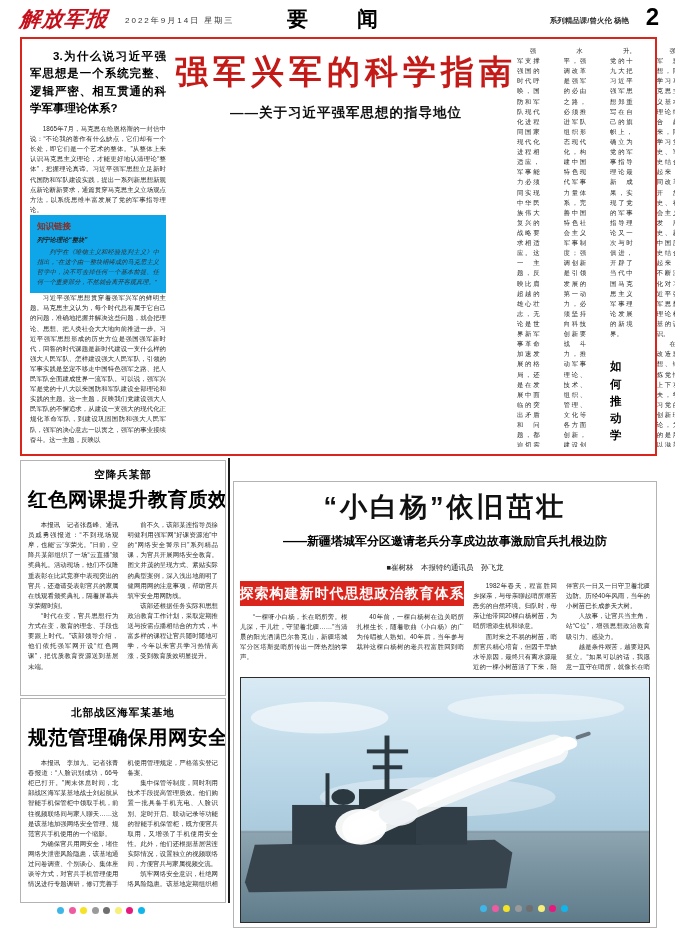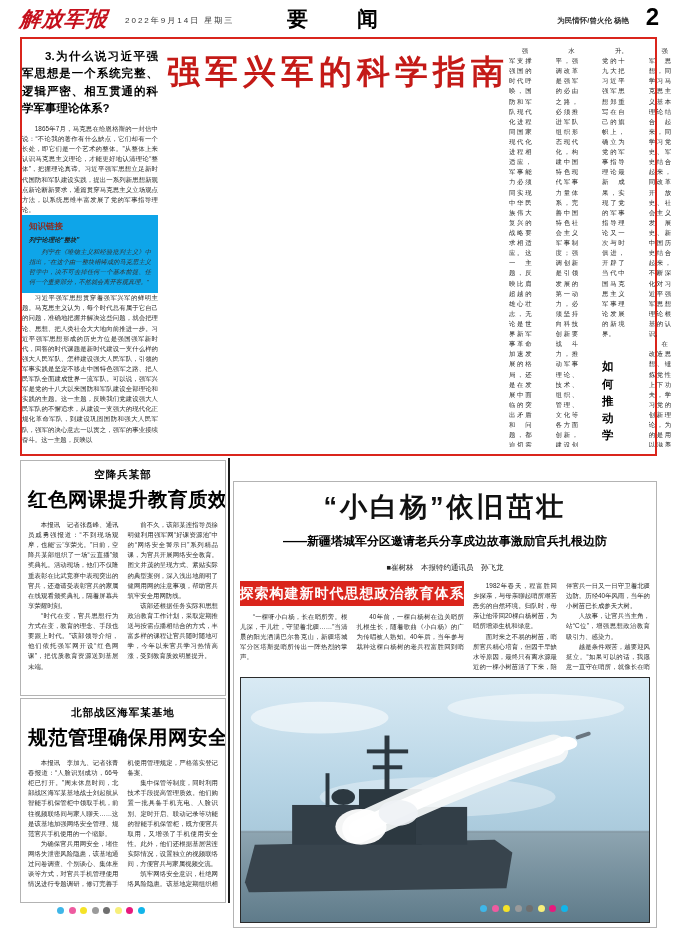--- a/index.html
+++ b/index.html
@@ -17,21 +17,21 @@
     transform:skewX(-6deg);
   }
   .pubdate { position:absolute; left:105px; top:12px; font-size:8px; letter-spacing:2px; color:#333; }
   .section-title { position:absolute; left:50%; top:2px; transform:translateX(-50%);
     font-size:21px; font-weight:900; letter-spacing:14px; color:#000; white-space:nowrap; }
   .editors { position:absolute; right:30px; top:13px; font-size:7.5px; color:#333; font-weight:bold; }
   .page-number { position:absolute; right:0; top:0; font-size:24px; font-weight:900; color:#000; }
   
   .lead-box {
     position:absolute; left:20px; top:37px; width:637px; height:419px;
-    border:2.5px solid #da251c; background:#fff; padding:7px 0;
+    border:2.5px solid #da251c; background:#fff; padding:7px 8px;
     display:flex; gap:9px;
   }
   .lead-c1 { width:136px; flex:none; overflow:hidden; }
   .q-head { font-size:11.5px; font-weight:900; line-height:1.5; text-indent:2em; color:#000;
     text-align:justify; margin:2px 0 7px; }
   .p { font-size:6.4px; line-height:1.58; text-align:justify; text-indent:2em; color:#2a2a2a; }
   .kb { background:#0ea5e9; padding:6px 7px; margin:0 0; }
   .kb-title { font-size:8.5px; font-weight:bold; color:#8e2a1d; margin-bottom:3px; }
   .kb-sub { font-size:6.3px; font-weight:bold; font-style:italic; margin-bottom:2px; }
   .kb-body { font-size:6.2px; font-style:italic; line-height:1.62; text-align:justify; text-indent:2em; color:#333; }
@@ -83,39 +83,40 @@
 </style>
 </head>
 <body>
 
 <div class="page">
 
   <div class="header">
     <div class="masthead">解放军报</div>
     <div class="pubdate">2022年9月14日 星期三</div>
     <div class="section-title">要　闻</div>
-    <div class="editors">为民情怀/曾火伦 杨艳</div>
+    <div class="editors">系列精品课/曾火伦 杨艳</div>
     <div class="page-number">2</div>
   </div>
 
   <div class="lead-box">
     <div class="lead-c1">
       <div class="q-head">3.为什么说习近平强军思想是一个系统完整、逻辑严密、相互贯通的科学军事理论体系?</div>
       <div class="p">1865年7月，马克思在给恩格斯的一封信中说：“不论我的著作有什么缺点，它们却有一个长处，即它们是一个艺术的整体。”从整体上来认识马克思主义理论，才能更好地认清理论“整体”，把握理论真谛。习近平强军思想立足新时代国防和军队建设实践，提出一系列新思想新观点新论断新要求，通篇贯穿马克思主义立场观点方法，以系统思维丰富发展了党的军事指导理论。</div>
       <div class="kb">
         <div class="kb-title">知识链接</div>
         <div class="kb-sub">列宁论理论“整块”</div>
         <div class="kb-body">列宁在《唯物主义和经验批判主义》中指出，“在这个由一整块钢铸成的马克思主义哲学中，决不可去掉任何一个基本前提、任何一个重要部分，不然就会离开客观真理。”</div>
       </div>
       <div class="p">习近平强军思想贯穿着强军兴军的鲜明主题。马克思主义认为，每个时代总有属于它自己的问题，准确地把握并解决这些问题，就会把理论、思想、把人类社会大大地向前推进一步。习近平强军思想形成的历史方位是强国强军新时代，回答的时代课题是新时代建设一支什么样的强大人民军队、怎样建设强大人民军队，引领的军事实践是坚定不移走中国特色强军之路、把人民军队全面建成世界一流军队。可以说，强军兴军是党的十八大以来国防和军队建设全部理论和实践的主题。这一主题，反映我们党建设强大人民军队的不懈追求，从建设一支强大的现代化正规化革命军队，到建设巩固国防和强大人民军队，强军的决心意志一以贯之，强军的事业接续奋斗。这一主题，反映以</div>
     </div>
 
     <div class="lead-central">
       <div class="headline-wrap">
         <div class="main-headline">强军兴军的科学指南</div>
+        <div class="main-subhead">——关于习近平强军思想的指导地位</div>
       </div>
       <div class="body-row">
         <div class="colm">
           <div class="p">强军支撑强国的时代呼唤，国防和军队现代化进程同国家现代化进程相适应，军事能力必须同实现中华民族伟大复兴的战略要求相适应。这一主题，反映比肩超越的雄心壮志，无论是世界新军事革命加速发展的格局，还是在发展中面临的突出矛盾和问题，都迫切需要科学理论指导，都根植了强军兴军的丰厚实践土壤，立起了理解把握习近平强军思想的历史逻辑、实践逻辑。</div>
           <div class="p">习近平强军思想提出一系列具有开创性的新思想新观点新论断，这一思想，强调强国必须强军、军强才能国安，把国防和军队建设摆在实现中华民族伟大复兴的战略全局中统筹谋划，标定了强军兴军在党和国家事业全局中的时代方位，强调党对军队绝对领导是人民军队建军之本、强军之魂。</div>
         </div>
         <div class="colm">
           <div class="p">水平，强调改革是强军的必由之路，必须推进军队组织形态现代化，构建中国特色现代军事力量体系，完善中国特色社会主义军事制度；强调创新是引领发展的第一动力，必须坚持向科技创新要战斗力，推动军事理论、技术、组织、管理、文化等各方面创新，建设创新型人民军队；强调人才是推动强军高质量发展、赢得军事竞争和未来战争主动的关键因素，必须推动军事人员能力素质、结构布局、开发管理全面升级，强调培养德才兼备的高素质、专业化新型军事人才；强调现代化军队必须构建中国特色军事法治体系，推动治军方式根本性转变；强调国防和军队建设是全社会的事业，必须坚持发展和安全兼顾、富国和强军统一，促进国防实力和经济实力同步提</div>
         </div>
         <div class="colm">

